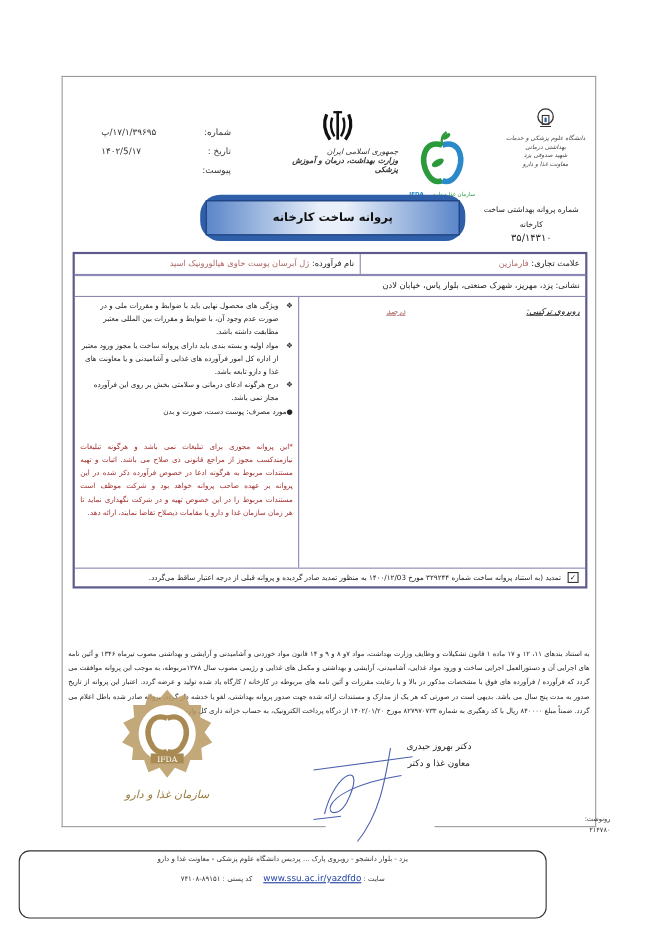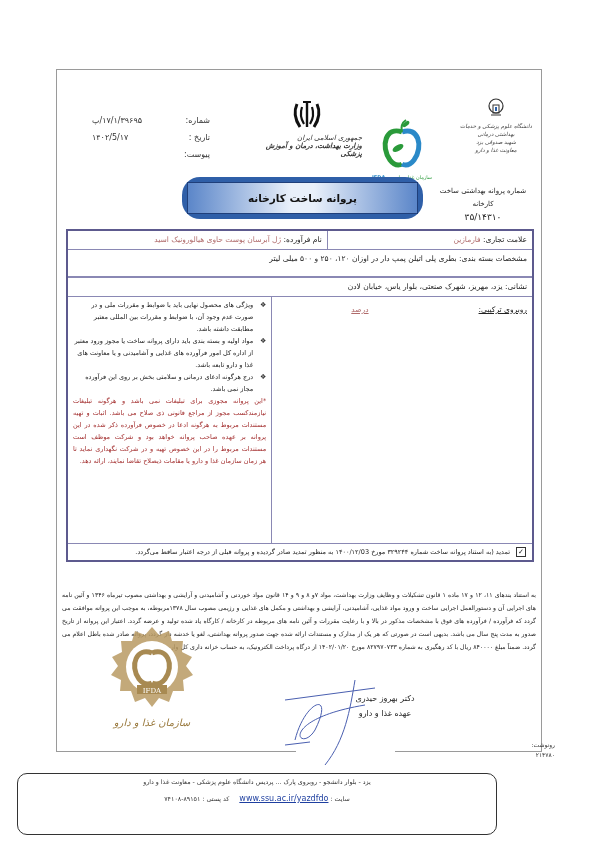--- a/index.html
+++ b/index.html
@@ -42,37 +42,37 @@
 
   
   .tbl { position:absolute; left:66px; top:229px; width:468px; border:2px solid #5d5a8e; box-sizing:border-box; direction:rtl; }
   .tr { display:flex; border-bottom:1px solid #8a88b4; }
   .tr:last-child { border-bottom:none; }
   .td { padding:2px 5px; font-size:7.5px; line-height:14px; box-sizing:border-box; }
   .td + .td { border-right:1px solid #8a88b4; }
   .w55 { width:56%; } .w45 { width:44%; }
   .hl { color:#b06b6b; }
   .bold { font-weight:bold; }
-  .u { text-decoration:underline; }
+  .u { text-decoration:underline;font-style:italic; }
 
   .notes { font-size:6.5px; line-height:12px; }
   .notes .b { display:flex; gap:3px; }
   .notes .b .ic { font-size:7px; color:#333; width:10px; flex:none; }
-  .red { color:#a32e2e; text-align:justify; }
+  .red { color:#a32e2e; text-align:justify;margin-top:20px; }
 
   .renew { font-size:6.5px; padding:3px 6px; display:flex; gap:6px; align-items:center; }
   .chk { width:8px; height:8px; border:1px solid #333; font-size:7px; line-height:8px; text-align:center; }
 
   .body-text { position:absolute; left:62px; top:588px; width:474px; font-size:6.2px; line-height:13px; direction:rtl; text-align:justify; color:#222; }
 
   
   .seal { position:absolute; left:97px; top:625px; width:110px; text-align:center; }
   .seal .lbl { font-size:10px; color:#9a7a3e; font-style:italic; margin-top:2px; }
 
-  .sign { position:absolute; left:330px; top:671px; width:110px; text-align:center; font-size:8px; line-height:15px; direction:rtl; color:#222;margin-top:20px; }
+  .sign { position:absolute; left:344px; top:671px; width:110px; text-align:center; font-size:8px; line-height:15px; direction:rtl; color:#222; }
 
   .sig-svg { position:absolute; left:255px; top:660px; }
 
   .cc { position:absolute; left:505px; top:740px; font-size:6px; line-height:10px; direction:rtl; color:#333; text-align:right; width:50px; }
 
   .footer { position:absolute; left:17px; top:773px; width:478px; height:60px; border:1px solid #333; border-radius:10px; }
   .footer .line1 { position:absolute; left:0; right:0; top:4px; text-align:center; font-size:6.3px; direction:rtl; color:#333; }
   .footer .line2 { position:absolute; left:0; right:0; top:20px; text-align:center; font-size:6.3px; direction:rtl; color:#333; }
   .footer a { color:#1e3fa0; text-decoration:underline; font-size:8px; }
 </style>
@@ -143,23 +143,20 @@
 
 <div class="permit-no" dir="rtl">
   <div>شماره پروانه بهداشتی ساخت کارخانه</div>
   <div class="num">۳۵/۱۴۳۱۰</div>
 </div>
 
 <div class="tbl">
   <div class="tr">
     <div class="td w45"><span>علامت تجاری:</span> <span class="hl">فارمازین</span></div>
     <div class="td w55"><span>نام فرآورده:</span> <span class="hl">ژل آبرسان پوست حاوی هیالورونیک اسید</span></div>
-  </div>
-  <div class="tr">
-    <div class="td" style="width:100%;height:26px;"><span>مشخصات بسته بندی:</span> <span>بطری پلی اتیلن پمپ دار در اوزان ۱۲۰، ۲۵۰ و ۵۰۰ میلی لیتر</span></div>
   </div>
   <div class="tr">
   </div>
   <div class="tr">
     <div class="td w55"><span>نشانی:</span> <span>یزد، مهریز، شهرک صنعتی، بلوار یاس، خیابان لادن</span></div>
   </div>
   <div class="tr" style="height:246px;">
     <div class="td w55">
       <div style="display:flex;gap:110px;margin-top:4px;">
         <span class="u">روبروی ترکیبی:</span>
@@ -172,20 +169,21 @@
           <span>ویژگی های محصول نهایی باید با ضوابط و مقررات ملی و در صورت عدم وجود آن، با ضوابط و مقررات بین المللی معتبر مطابقت داشته باشد.</span>
         </div>
       <div class="b">
           <span class="ic">❖</span>
           <span>مواد اولیه و بسته بندی باید دارای پروانه ساخت یا مجوز ورود معتبر از اداره کل امور فرآورده های غذایی و آشامیدنی و یا معاونت های غذا و دارو تابعه باشد.</span>
         </div>
       <div class="b">
           <span class="ic">❖</span>
           <span>درج هرگونه ادعای درمانی و سلامتی بخش بر روی این فرآورده مجاز نمی باشد.</span>
         </div>
+      <div>●<span>مورد مصرف: پوست دست، صورت و بدن</span></div>
       <div class="red">*<span>این پروانه مجوزی برای تبلیغات نمی باشد و هرگونه تبلیغات نیازمندکسب مجوز از مراجع قانونی ذی صلاح می باشد. اثبات و تهیه مستندات مربوط به هرگونه ادعا در خصوص فرآورده ذکر شده در این پروانه بر عهده صاحب پروانه خواهد بود و شرکت موظف است مستندات مربوط را در این خصوص تهیه و در شرکت نگهداری نماید تا هر زمان سازمان غذا و دارو یا مقامات ذیصلاح تقاضا نمایند، ارائه دهد.</span></div>
     </div>
   </div>
   <div class="tr">
     <div class="renew" style="width:100%;">
       <span class="chk">✓</span>
       <span>تمدید (به استناد پروانه ساخت شماره ۳۲۹۲۴۴ مورخ ۱۴۰۰/۱۲/03  به منظور تمدید  صادر گردیده و پروانه قبلی از درجه اعتبار ساقط می‌گردد.</span>
     </div>
   </div>
 </div>
@@ -199,21 +197,21 @@
     <path d="M43 28 C28 22 20 40 30 54 C36 62 43 58 43 58" stroke="#a88a52" stroke-width="5" fill="none"></path>
     <path d="M43 28 C58 22 66 40 56 54 C50 62 43 58 43 58" stroke="#a88a52" stroke-width="5" fill="none"></path>
     <rect x="28" y="60" width="30" height="9" fill="#a88a52"></rect>
     <text x="43" y="67.5" font-size="7" text-anchor="middle" fill="#fff" font-family="DejaVu Serif, serif">IFDA</text>
   </svg>
   <div class="lbl" dir="rtl">سازمان غذا و دارو</div>
 </div>
 
 <div class="sign">
   <div>دکتر بهروز حیدری</div>
-  <div>عهده غذا و دارو</div>
+  <div>معاون غذا و دکتر</div>
 </div>
 <svg class="sig-svg" width="130" height="110" viewBox="0 0 130 110">
   <path d="M30 40 L120 28" stroke="#4a5fb0" stroke-width="1" fill="none"></path>
   <path d="M40 80 C50 40 80 30 60 70 C45 95 20 60 110 45" stroke="#4a5fb0" stroke-width="1" fill="none"></path>
   <path d="M100 20 C95 50 90 80 70 105" stroke="#4a5fb0" stroke-width="1" fill="none"></path>
   <path d="M30 85 L55 82" stroke="#4a5fb0" stroke-width="1" fill="none"></path>
 </svg>
 
 <div class="page-bottom-l"></div>
 <div class="page-bottom-r"></div>

